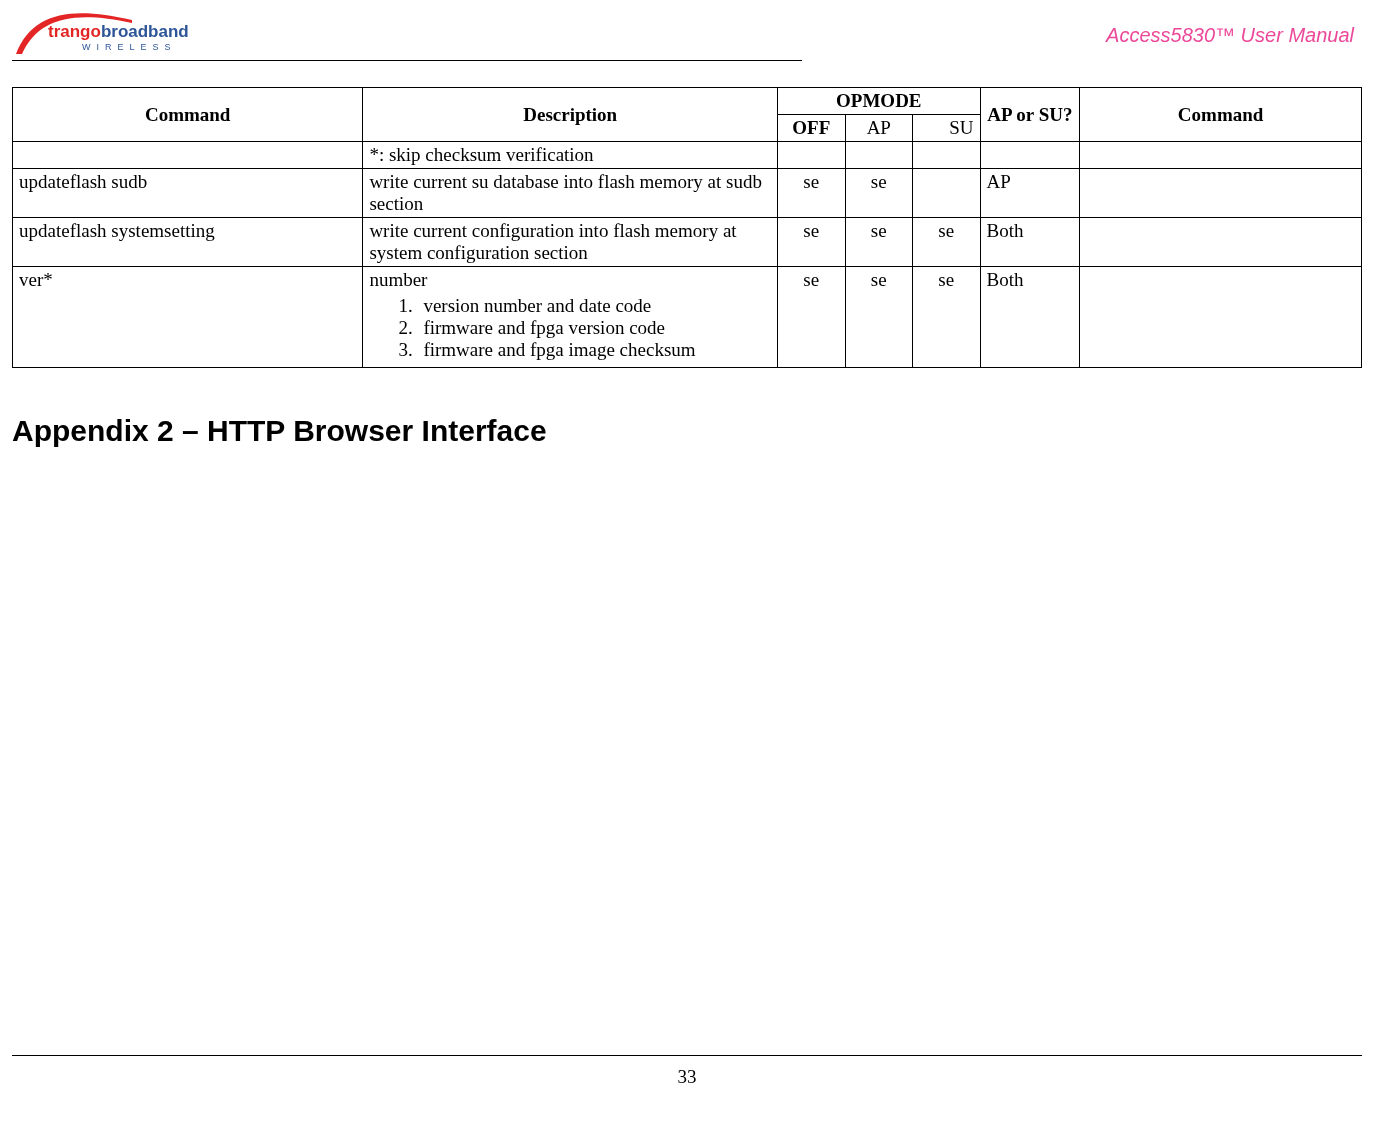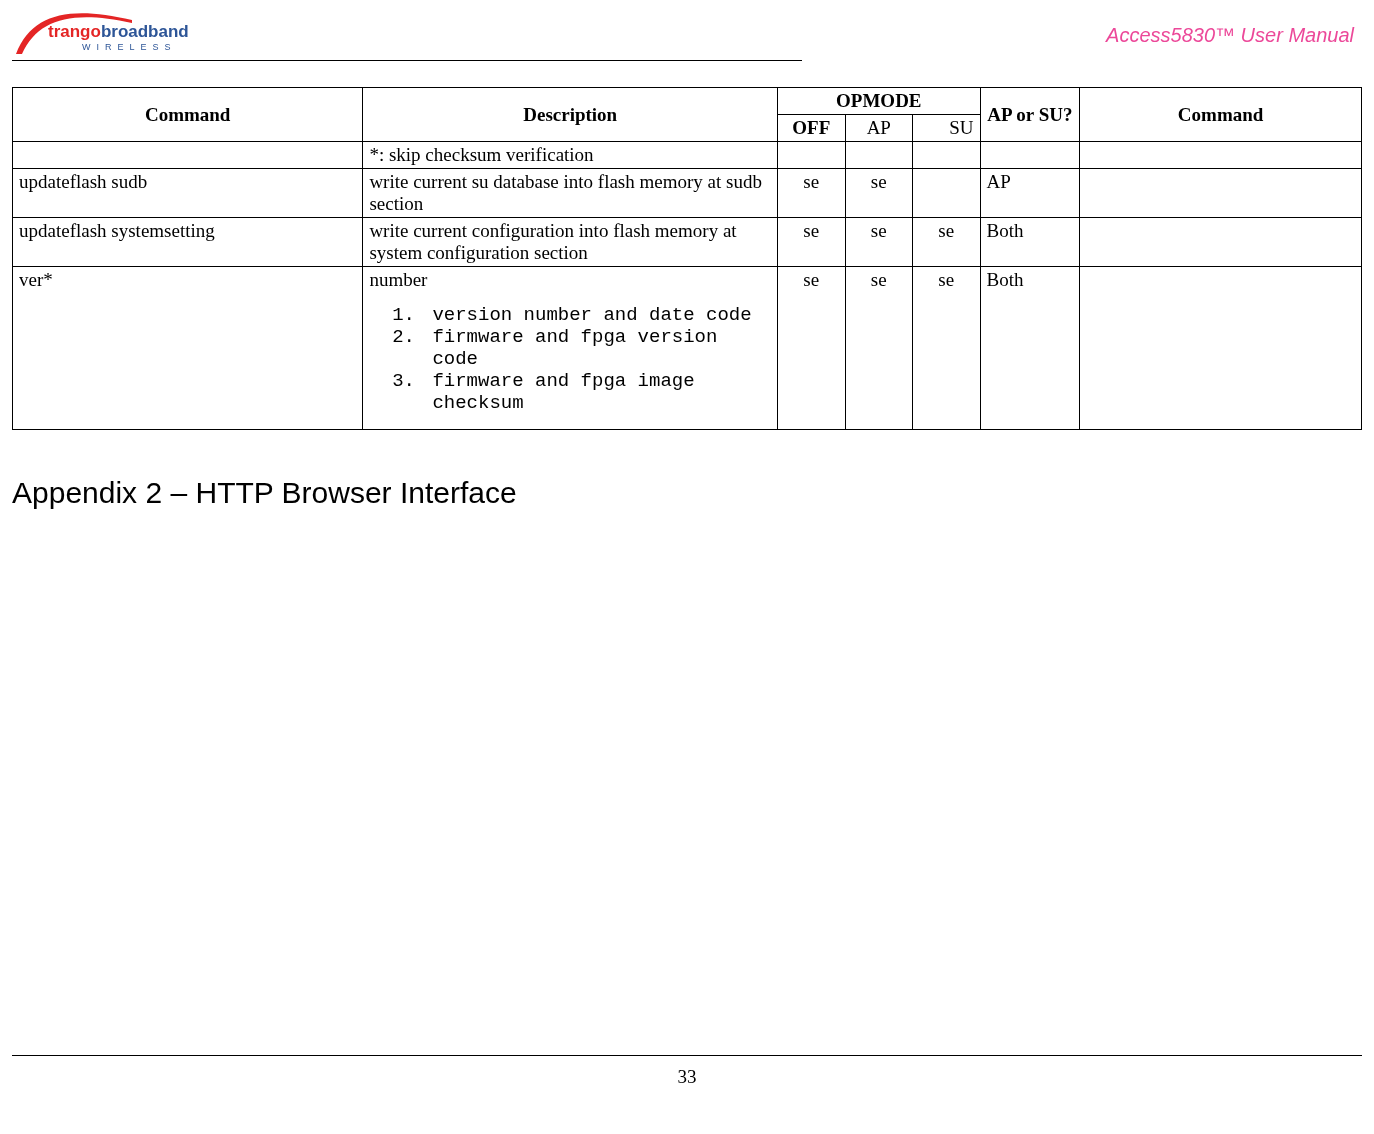--- a/index.html
+++ b/index.html
@@ -86,30 +86,29 @@
     text-align: center;
     vertical-align: middle;
   }
   .col-command { width: 314px; }
   .col-desc    { width: 374px; }
   .col-op      { width: 50px; text-align:center; }
   .col-apsu    { width: 80px; }
   .col-rem     { width: 250px; }
   table.cmd td.center { text-align: center; }
   table.cmd td ol {
-    margin: 13px;
+    margin: 4px;
     padding-left: 44px;
-    font-family: Liberation Mono, monospace;
   }
   table.cmd td ol li {
     padding-left: 6px;
   }
   .appendix {
     font-family: Arial, Helvetica, sans-serif;
-    font-weight: normal;
+    font-weight: bold;
     font-size: 30px;
     margin-top: 46px;
     margin-left: 0;
   }
   .footer {
     position: absolute;
     left: 12px;
     right: 12px;
     bottom: 46px;
     text-align: center;

